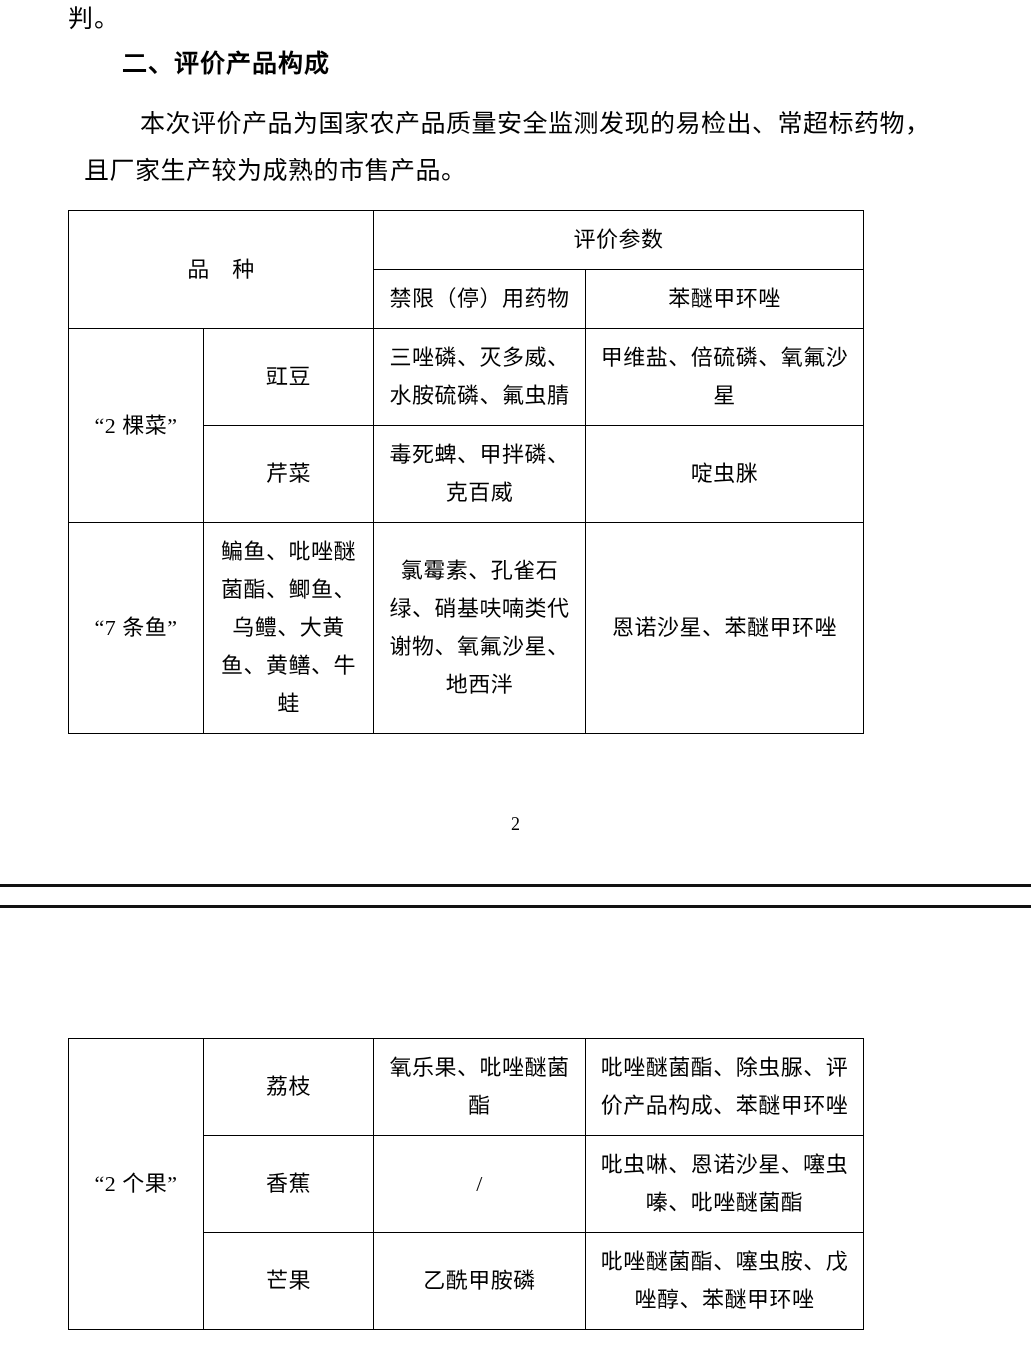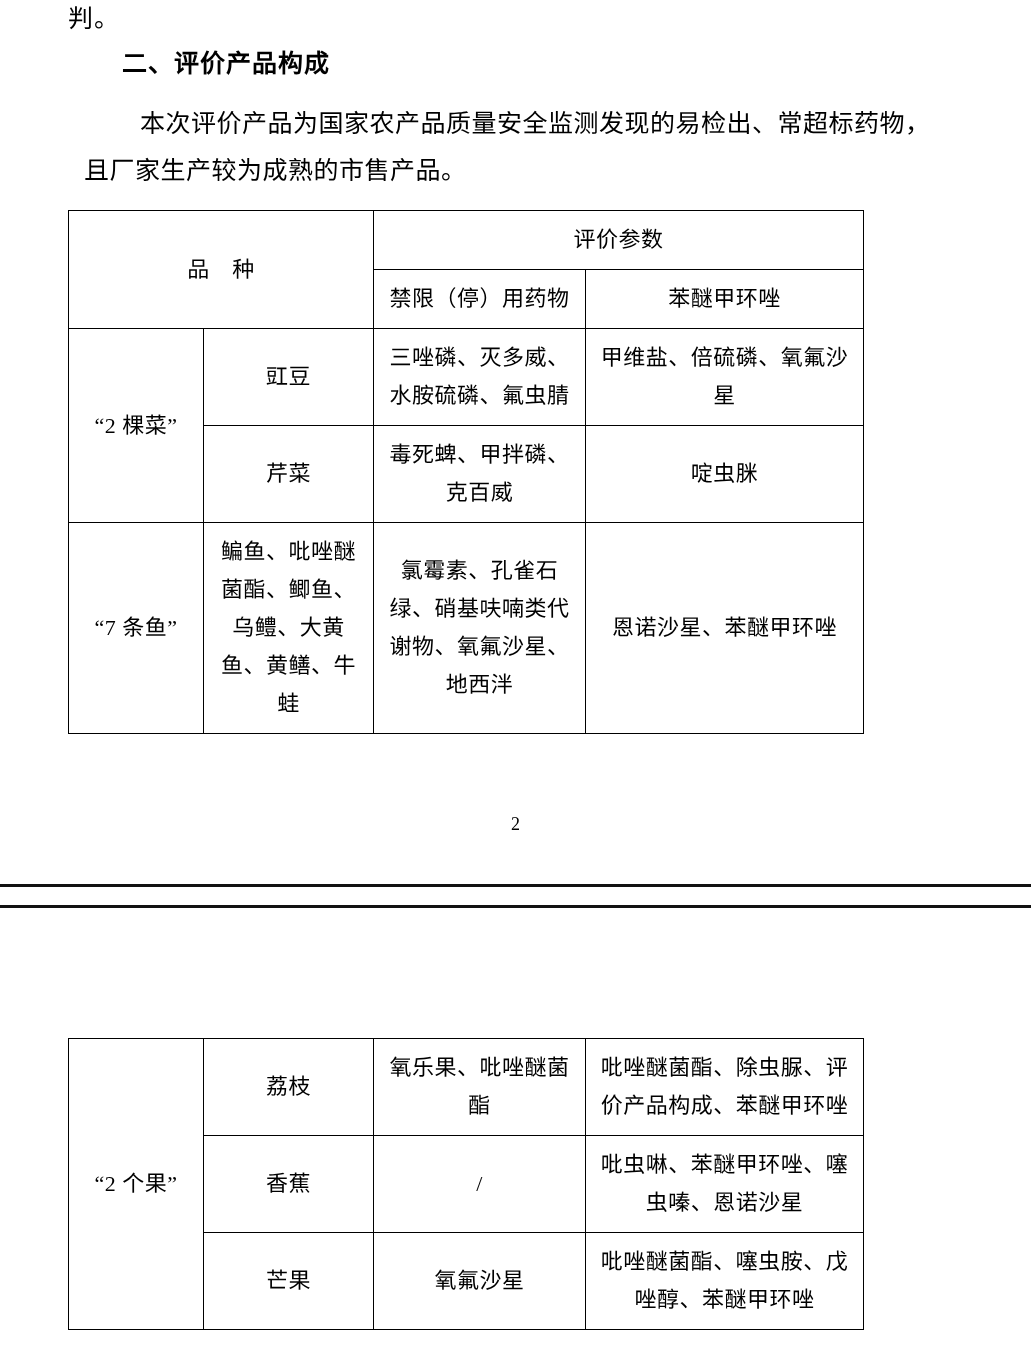--- a/index.html
+++ b/index.html
@@ -165,22 +165,22 @@
     <tbody>
       <tr>
         <td rowspan="3">“2 个果”</td>
         <td>荔枝</td>
         <td>氧乐果、吡唑醚菌酯</td>
         <td>吡唑醚菌酯、除虫脲、评价产品构成、苯醚甲环唑</td>
       </tr>
       <tr>
         <td>香蕉</td>
         <td>/</td>
-        <td>吡虫啉、苯醚甲环唑、噻虫嗪、恩诺沙星</td>
+        <td>吡虫啉、恩诺沙星、噻虫嗪、吡唑醚菌酯</td>
       </tr>
       <tr>
         <td>芒果</td>
-        <td>氧氟沙星</td>
+        <td>乙酰甲胺磷</td>
         <td>吡唑醚菌酯、噻虫胺、戊唑醇、苯醚甲环唑</td>
       </tr>
     </tbody>
   </table>
 </div>
 
 </body></html>

